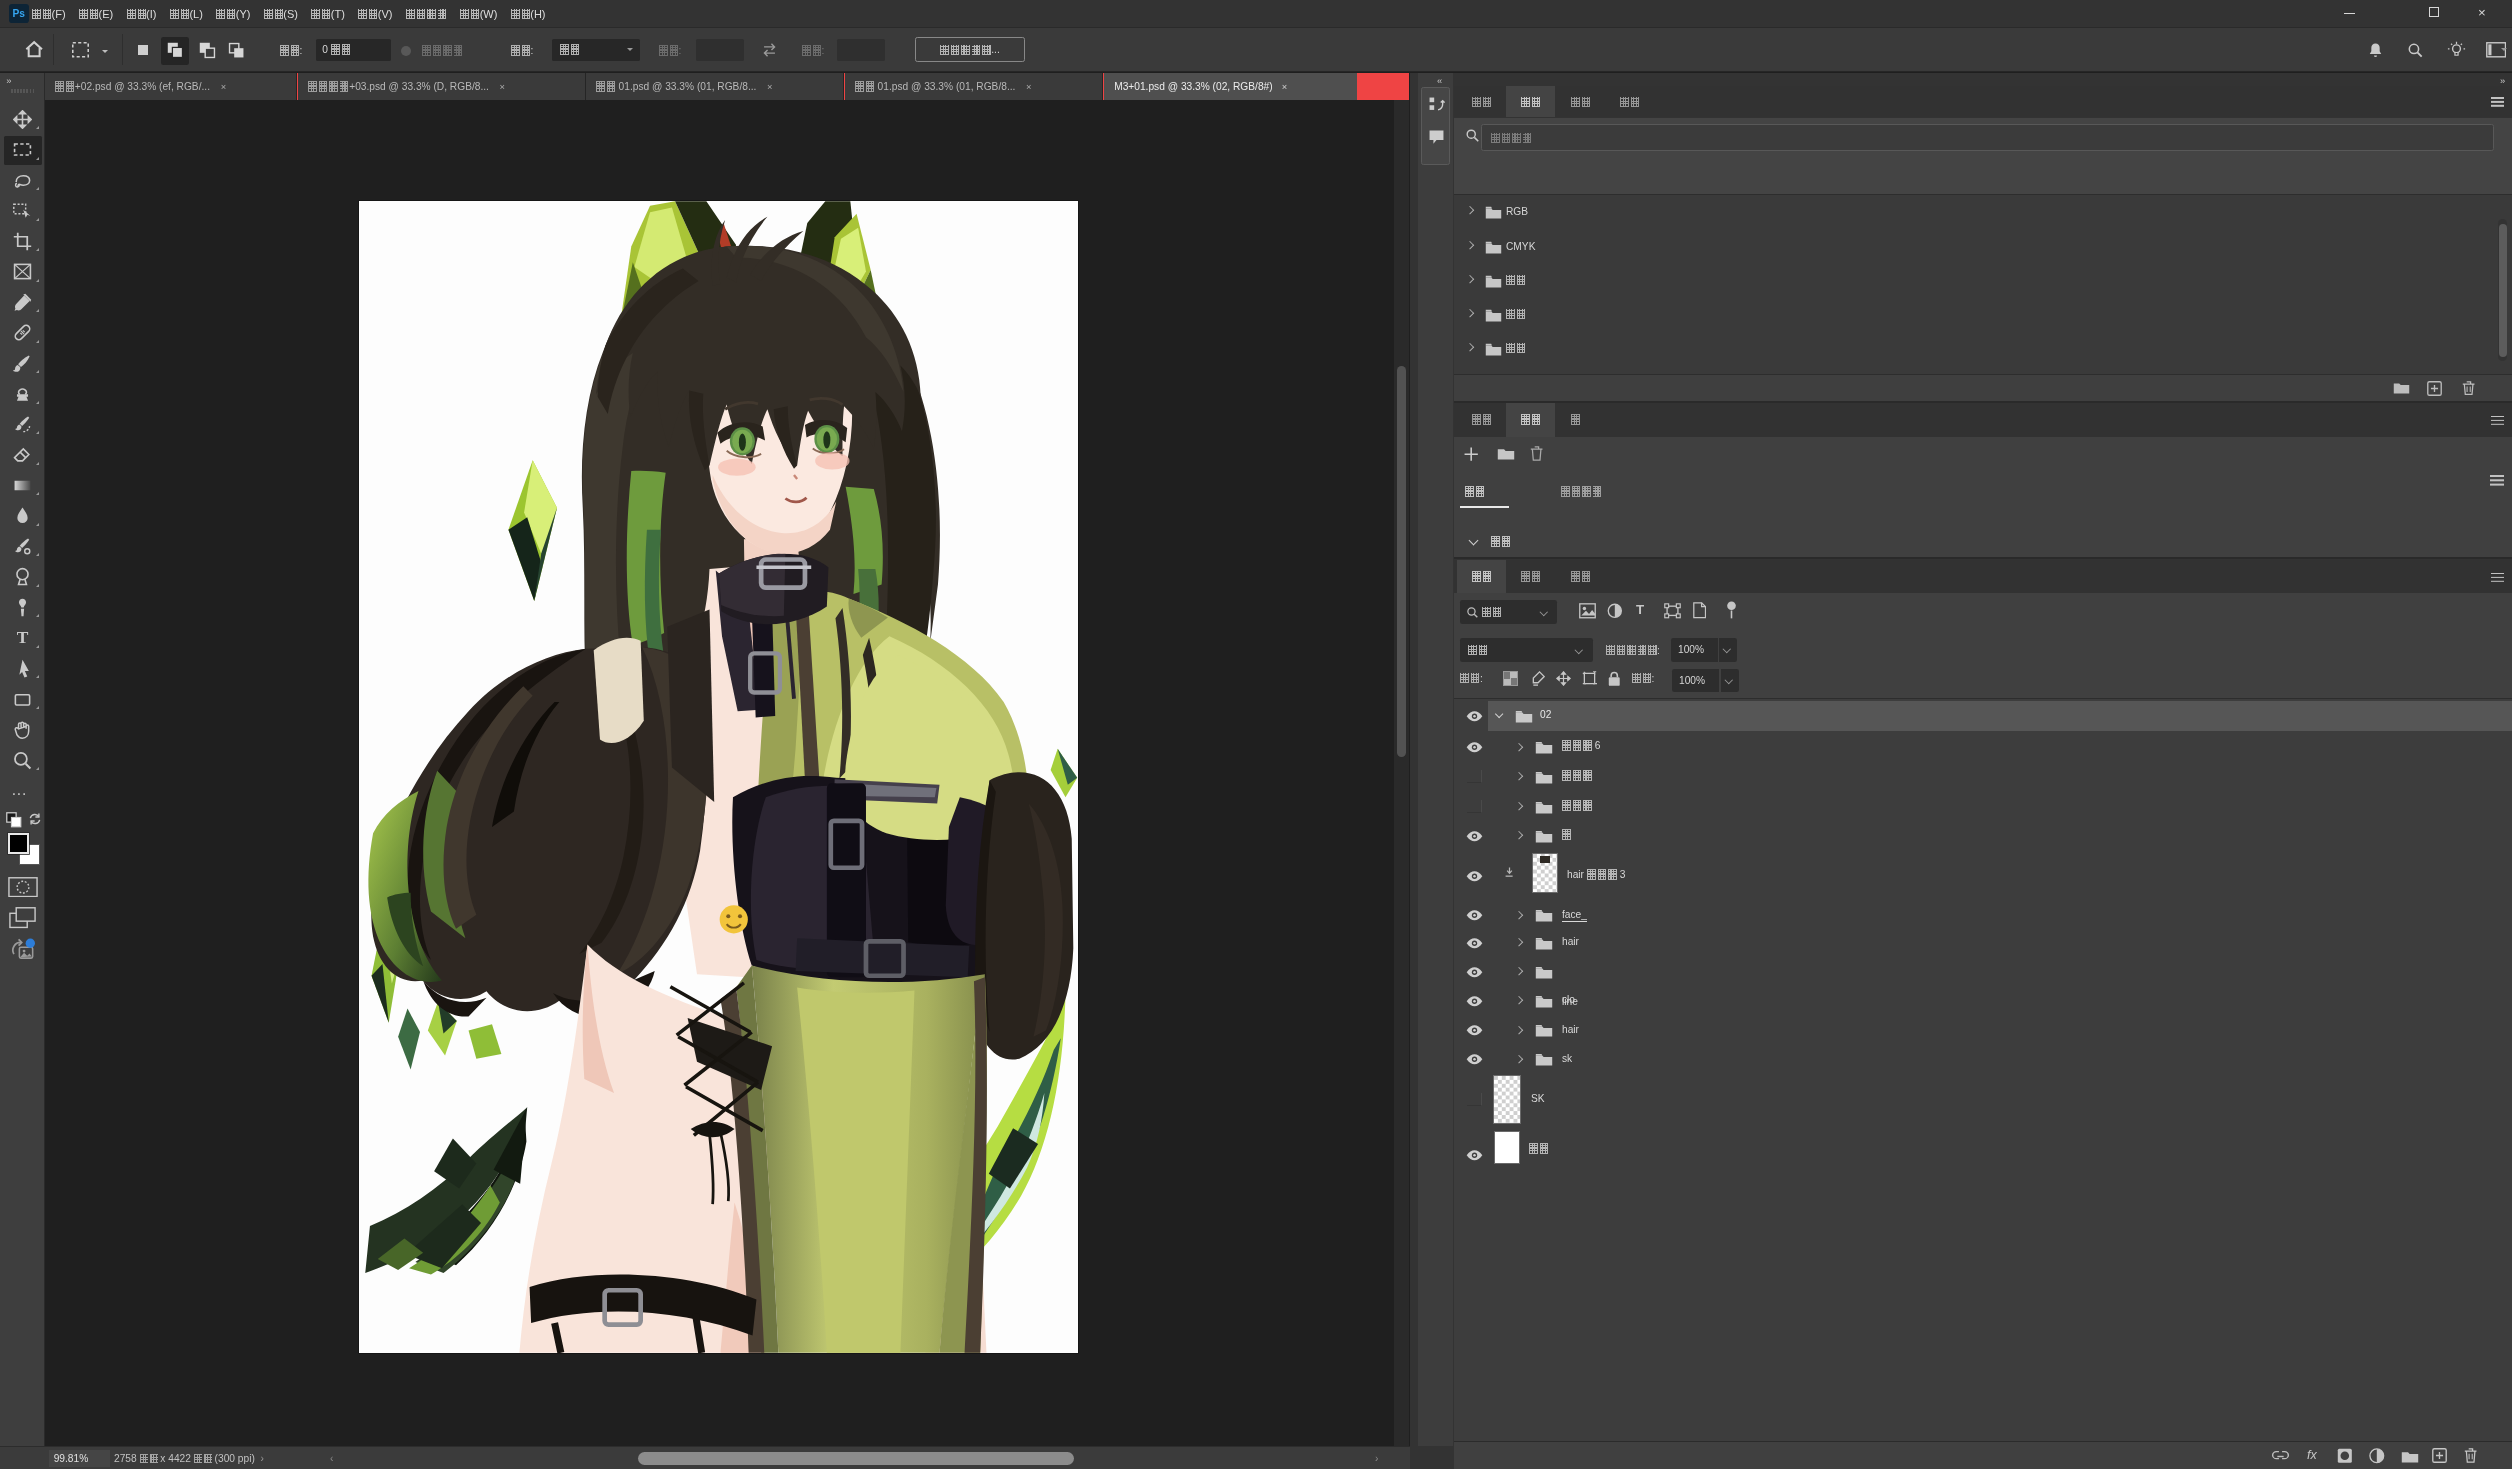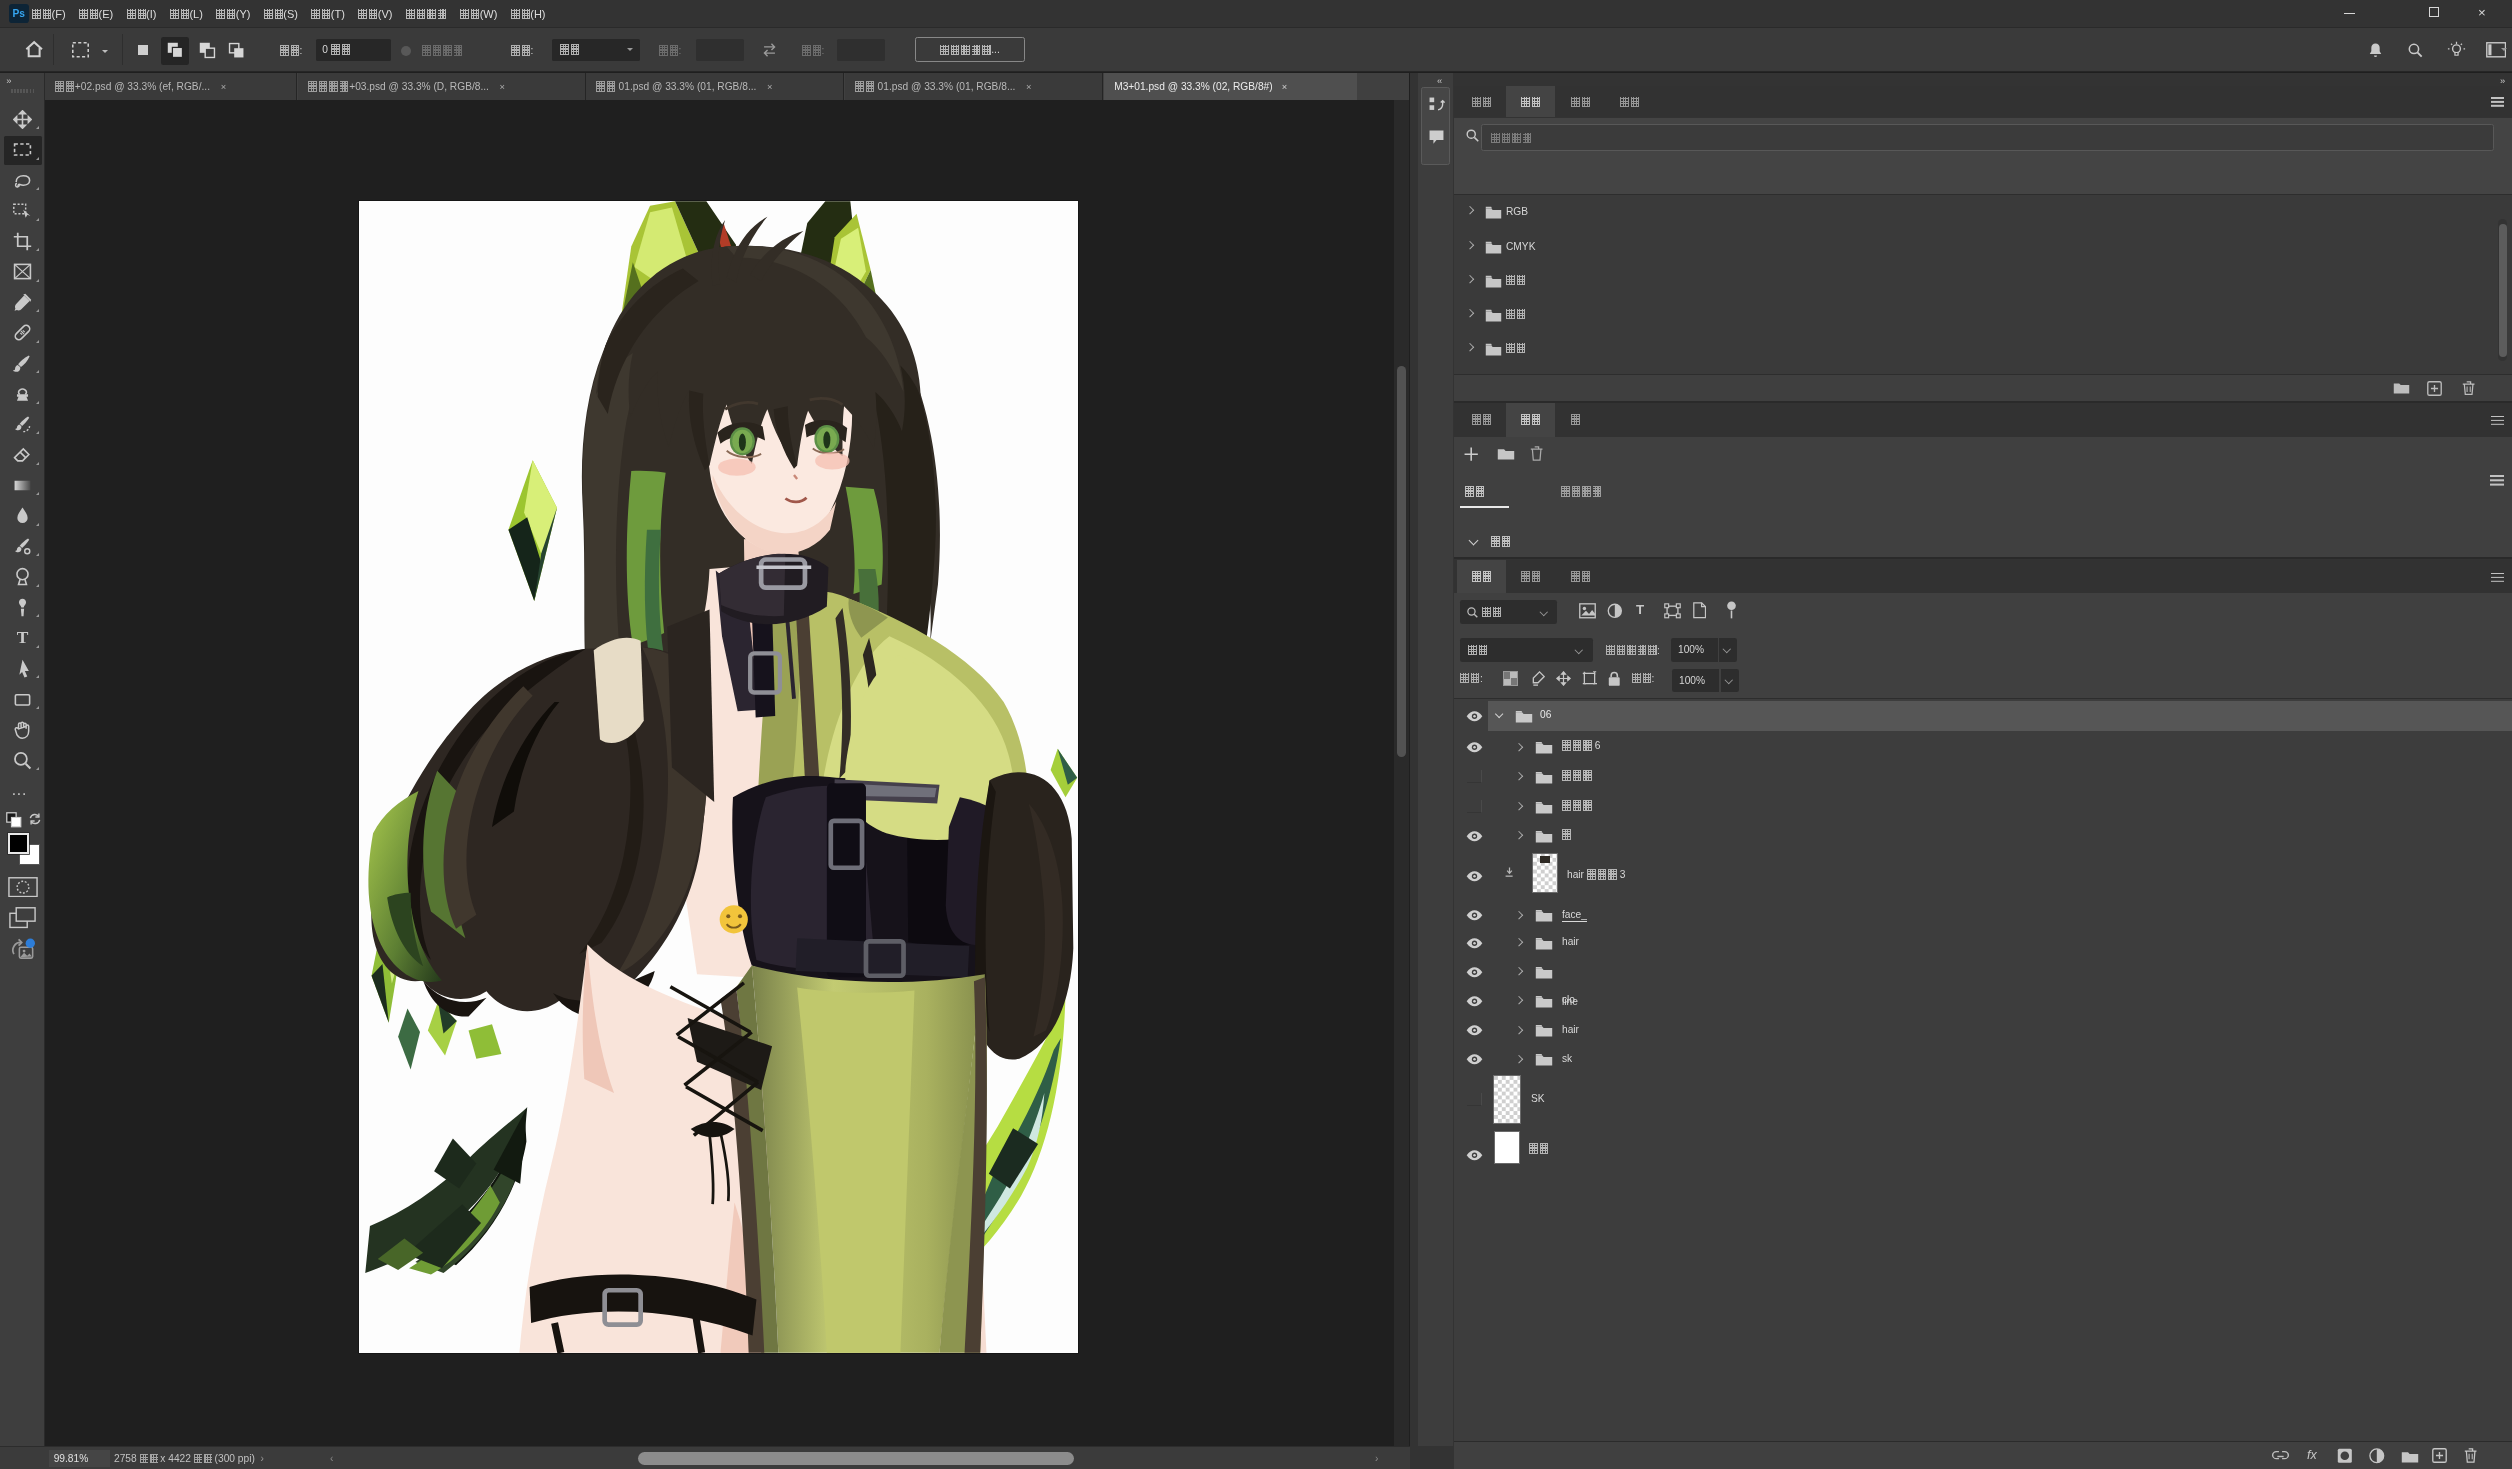--- a/index.html
+++ b/index.html
@@ -96,21 +96,21 @@
       <circle cx="12" cy="10" r="5" stroke="#c9c9c9" stroke-width="1.8" fill="none"></circle>
       <path d="M10 15h4v3h-4zM12 1v3M3 10H1m22 0h-2M5 3.5 6.5 5M19 3.5 17.5 5" stroke="#c9c9c9" stroke-width="1.6"></path>
     </svg>
   <svg class="abs" style="left:2486px;top:14px" width="20.3" height="15.6" viewBox="0 0 26 20">
       <rect x="1" y="1" width="24" height="18" stroke="#c9c9c9" stroke-width="1.8" fill="none"></rect>
       <rect x="3" y="3" width="4" height="14" fill="#c9c9c9"></rect>
     </svg>
   <div class="abs" style="left:2501px;top:20.3px;width:0;height:0;border-left:3.1px solid transparent;border-right:3.1px solid transparent;border-top:3.9px solid #9a9a9a"></div>
 </div>
 
-<div class="abs" style="left:45px;top:73px;width:1364px;height:27px;background:#404040">
+<div class="abs" style="left:45px;top:73px;width:1364px;height:27px;background:#ef4444">
   <div class="abs" style="left:0;top:0;height:27px;width:252px;background:#3a3a3a;border-right:0.8px solid #252525;color:#b9b9b9;font-size:10.2px;line-height:27px;padding-left:10.2px;white-space:nowrap"><span class="k" style="width:19.6px"></span>+02.psd @ 33.3% (ef, RGB/... <span style="margin-left:7.8px;font-size:9.4px;color:#a9a9a9">×</span></div>
   <div class="abs" style="left:253px;top:0;height:27px;width:288px;background:#3a3a3a;border-right:0.8px solid #252525;color:#b9b9b9;font-size:10.2px;line-height:27px;padding-left:10.2px;white-space:nowrap"><span class="k" style="width:41px"></span>+03.psd @ 33.3% (D, RGB/8... <span style="margin-left:7.8px;font-size:9.4px;color:#a9a9a9">×</span></div>
   <div class="abs" style="left:541px;top:0;height:27px;width:258px;background:#3a3a3a;border-right:0.8px solid #252525;color:#b9b9b9;font-size:10.2px;line-height:27px;padding-left:10.2px;white-space:nowrap"><span class="k" style="width:19.6px"></span> 01.psd @ 33.3% (01, RGB/8... <span style="margin-left:7.8px;font-size:9.4px;color:#a9a9a9">×</span></div>
   <div class="abs" style="left:800px;top:0;height:27px;width:258px;background:#3a3a3a;border-right:0.8px solid #252525;color:#b9b9b9;font-size:10.2px;line-height:27px;padding-left:10.2px;white-space:nowrap"><span class="k" style="width:19.6px"></span> 01.psd @ 33.3% (01, RGB/8... <span style="margin-left:7.8px;font-size:9.4px;color:#a9a9a9">×</span></div>
   <div class="abs" style="left:1059px;top:0;height:27px;width:253px;background:#4f4f4f;color:#ececec;font-size:10.2px;line-height:27px;padding-left:10.2px;white-space:nowrap">M3+01.psd @ 33.3% (02, RGB/8#) <span style="margin-left:6.3px;font-size:9.4px;color:#cfcfcf">×</span></div>
 </div>
 
 <div class="abs" id="toolbar" style="left:0;top:73px;width:45px;height:1373px;background:#3e3e3e;border-right:0.8px solid #2a2a2a">
   <div class="abs" style="left:6.3px;top:2.3px;color:#c9c9c9;font-size:9.4px;letter-spacing:-1.6px">»</div>
   <div class="abs" style="left:11px;top:15.6px;width:23.5px;height:4.7px;background:repeating-linear-gradient(90deg,#565656 0 1.6px,transparent 1.6px 3.1px)"></div>
@@ -654,21 +654,21 @@
 <svg class="abs" style="left:11px;top:11px" width="19" height="12.5" viewBox="0 0 24 16">
         <path d="M2 8c3-4.4 6.5-6.5 10-6.5S19 3.6 22 8c-3 4.4-6.5 6.5-10 6.5S5 12.4 2 8z" fill="#cfcfcf"></path>
         <circle cx="12" cy="8" r="3.4" fill="#3d3d3d"></circle>
         <circle cx="12" cy="8" r="1.6" fill="#cfcfcf"></circle>
       </svg>
 <span class="abs" style="left:42px;top:11.7px;width:6.3px;height:6.3px;border-right:1.3px solid #d0d0d0;border-bottom:1.3px solid #d0d0d0;transform:rotate(45deg)"></span>
 <svg class="abs" style="left:61px;top:11px" width="18" height="13.3" viewBox="0 0 23 17">
         <path d="M1 3h8l2 2h11v11H1z" fill="#c9c9c9"></path>
         <path d="M1 3V1.2h7.4l.8 1.8" fill="#c9c9c9"></path>
       </svg>
-<span class="abs" style="left:86px;top:10.2px;color:#e8e8e8">06</span>
+<span class="abs" style="left:86px;top:10.2px;color:#e8e8e8">02</span>
 <svg class="abs" style="left:11px;top:42px" width="19" height="12.5" viewBox="0 0 24 16">
         <path d="M2 8c3-4.4 6.5-6.5 10-6.5S19 3.6 22 8c-3 4.4-6.5 6.5-10 6.5S5 12.4 2 8z" fill="#cfcfcf"></path>
         <circle cx="12" cy="8" r="3.4" fill="#3d3d3d"></circle>
         <circle cx="12" cy="8" r="1.6" fill="#cfcfcf"></circle>
       </svg>
 <span class="abs" style="left:62px;top:45px;width:6.3px;height:6.3px;border-right:1.3px solid #b0b0b0;border-bottom:1.3px solid #b0b0b0;transform:rotate(-45deg)"></span>
 <svg class="abs" style="left:81px;top:42px" width="18" height="13.3" viewBox="0 0 23 17">
         <path d="M1 3h8l2 2h11v11H1z" fill="#c9c9c9"></path>
         <path d="M1 3V1.2h7.4l.8 1.8" fill="#c9c9c9"></path>
       </svg>

